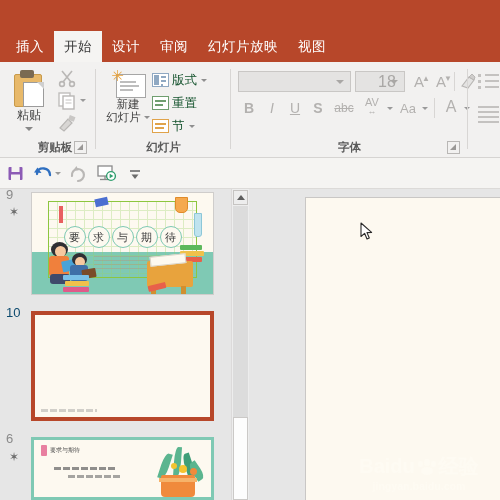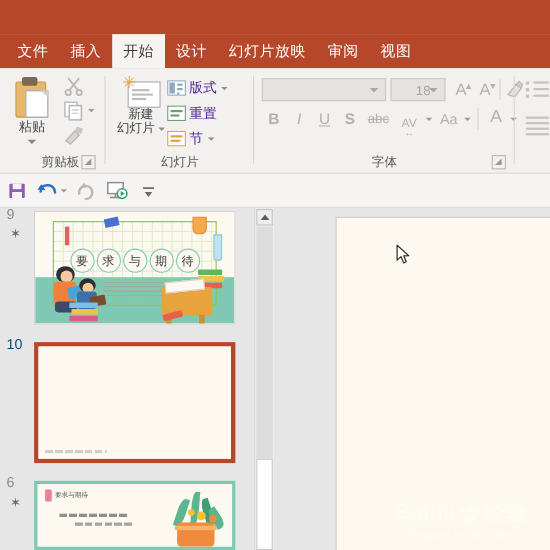--- a/index.html
+++ b/index.html
@@ -18,21 +18,21 @@
           display:flex;align-items:stretch;padding-left:6px;box-sizing:border-box;}
   .tab{display:flex;align-items:center;justify-content:center;padding:0 10px;height:31px;
        color:#ffffff;font-size:13.5px;line-height:1;white-space:nowrap;letter-spacing:.5px;}
   .tab.active{background:#f5f4f2;color:#3b3b3b;}
 
   
   .ribbon{position:absolute;left:0;top:62px;width:500px;height:96px;background:#f2f1f0;
           border-bottom:1px solid #d6d4d2;box-sizing:border-box;}
   .grp{position:absolute;top:0;height:96px;box-sizing:border-box;}
   .grp-sep{position:absolute;top:7px;width:1px;height:80px;background:#d8d6d4;}
-  .grp-label{position:absolute;bottom:3px;width:100%;text-align:center;font-size:11.5px;color:#5a5a5a;}
+  .grp-label{position:absolute;bottom:3px;width:100%;text-align:center;font-size:11.5px;color:#5a5a5a;font-weight:bold;}
   .launcher{position:absolute;bottom:4px;width:11px;height:11px;border:1px solid #b9b7b5;}
   .launcher:after{content:"";position:absolute;left:2px;top:2px;width:0;height:0;
       border-left:6px solid transparent;border-bottom:6px solid #9a9896;}
 
   
   .paste-btn{position:absolute;left:6px;top:6px;width:46px;height:74px;text-align:center;}
   .paste-ic{width:34px;height:36px;margin:2px auto 0;position:relative;}
   .clip-body{position:absolute;left:2px;top:4px;width:26px;height:31px;background:#e8b96a;border:1.5px solid #c89a4a;border-radius:2px;}
   .clip-top{position:absolute;left:8px;top:0px;width:14px;height:8px;background:#7a6a52;border-radius:2px;}
   .clip-page{position:absolute;left:11px;top:12px;width:19px;height:23px;background:#fff;border:1.5px solid #9b9b9b;}
@@ -44,35 +44,35 @@
   .mini-car{position:absolute;width:0;height:0;border-left:3.5px solid transparent;border-right:3.5px solid transparent;border-top:3.5px solid #9a9a9a;}
 
   
   .newslide{position:absolute;left:104px;top:6px;width:48px;height:74px;text-align:center;}
   .ns-ic{position:relative;width:34px;height:28px;margin:2px auto 0;}
   .ns-rect{position:absolute;left:5px;top:4px;width:28px;height:22px;background:#fff;border:1.5px solid #a6a6a6;}
   .ns-line{position:absolute;background:#bdbdbd;height:2px;left:9px;}
   .ns-star{position:absolute;left:0px;top:0px;width:13px;height:13px;color:#e8a33d;font-size:15px;line-height:12px;}
   .ns-lbl{font-size:11.5px;color:#444;line-height:13px;}
 
-  .cmd{position:absolute;height:20px;display:flex;align-items:center;font-size:12.5px;color:#4c1d95;white-space:nowrap;}
+  .cmd{position:absolute;height:20px;display:flex;align-items:center;font-size:12.5px;color:#14532d;white-space:nowrap;}
   .cmd .ci{width:17px;height:16px;margin-right:3px;position:relative;flex:none;}
   .cmd .cc{width:0;height:0;margin-left:4px;border-left:3.5px solid transparent;border-right:3.5px solid transparent;border-top:3.5px solid #8f8f8f;}
 
   .ic-layout{position:absolute;inset:1px 0;border:1.5px solid #8fa8c2;background:#fff;}
   .ic-layout i{position:absolute;background:#8fa8c2;}
   .ic-reset{position:absolute;inset:1px 0;border:1.5px solid #6f9e6f;background:#fff;}
   .ic-reset i{position:absolute;background:#6f9e6f;}
   .ic-section{position:absolute;inset:1px 0;border:1.5px solid #e0a34a;background:#fff;}
   .ic-section i{position:absolute;background:#e0a34a;}
 
   
   .fbox{position:absolute;background:#e4e3e2;border:1px solid #c9c7c5;box-sizing:border-box;
         display:flex;align-items:center;}
-  .fbox .ftxt{font-size:12px;color:#a9a7a5;padding-left:22px;}
+  .fbox .ftxt{font-size:16px;color:#a9a7a5;padding-left:22px;}
   .fbox .fcar{position:absolute;right:6px;width:0;height:0;border-left:4px solid transparent;border-right:4px solid transparent;border-top:4px solid #a9a7a5;}
 
   .fbtn{position:absolute;display:flex;align-items:center;justify-content:center;
         color:#b3b1af;font-size:14px;line-height:1;}
   .fbtn.bold{font-weight:bold;}
   .fbtn.ital{font-style:italic;}
   .fbtn.undl{text-decoration:underline;}
   .fbtn.strk{text-decoration:line-through;}
   .grow-a{position:relative;color:#b3b1af;font-size:15px;}
   .grow-a sup{font-size:8px;position:absolute;right:-6px;top:1px;}
@@ -170,26 +170,25 @@
   .wm .url{font-size:10px;font-weight:bold;color:#fffdf6;margin-top:1px;letter-spacing:.3px;}
 </style>
 </head>
 <body>
 
 <div id="app">
 
   <div class="titlebar"></div>
 
   <div class="tabbar">
-    <div class="tab">文件</div>
     <div class="tab">插入</div>
     <div class="tab active">开始</div>
     <div class="tab">设计</div>
+    <div class="tab">审阅</div>
     <div class="tab">幻灯片放映</div>
-    <div class="tab">审阅</div>
     <div class="tab">视图</div>
   </div>
 
   <div class="ribbon">
 
     <div class="grp" style="left:0;width:110px;">
       <div class="paste-btn">
         <div class="paste-ic">
           <div class="clip-body"></div>
           <div class="clip-top"></div>
@@ -319,21 +318,21 @@
       </div>
       <div class="fbtn undl" style="left:54px;top:36px;width:20px;height:20px;">
         <span>U</span>
       </div>
       <div class="fbtn bold" style="left:77px;top:36px;width:20px;height:20px;">
         <span>S</span>
       </div>
       <div class="fbtn strk" style="left:100px;top:36px;width:26px;height:20px;font-size:12px;">
         <span>abc</span>
       </div>
-      <div class="fbtn" style="left:128px;top:43px;width:26px;height:22px;font-size:11px;flex-direction:column;">
+      <div class="fbtn" style="left:128px;top:33px;width:26px;height:22px;font-size:11px;flex-direction:column;">
         <span>AV</span>
         <span style="font-size:9px;line-height:7px;">↔</span>
       </div>
       <div class="mini-car" style="left:156px;top:45px;"></div>
       <div class="fbtn" style="left:165px;top:36px;width:24px;height:20px;font-size:13px;">
         <span>Aa</span>
       </div>
       <div class="mini-car" style="left:191px;top:45px;"></div>
       <div class="vdiv" style="left:203px;top:36px;height:20px;"></div>
       <div class="fbtn" style="left:209px;top:34px;width:22px;height:22px;font-size:16px;">

